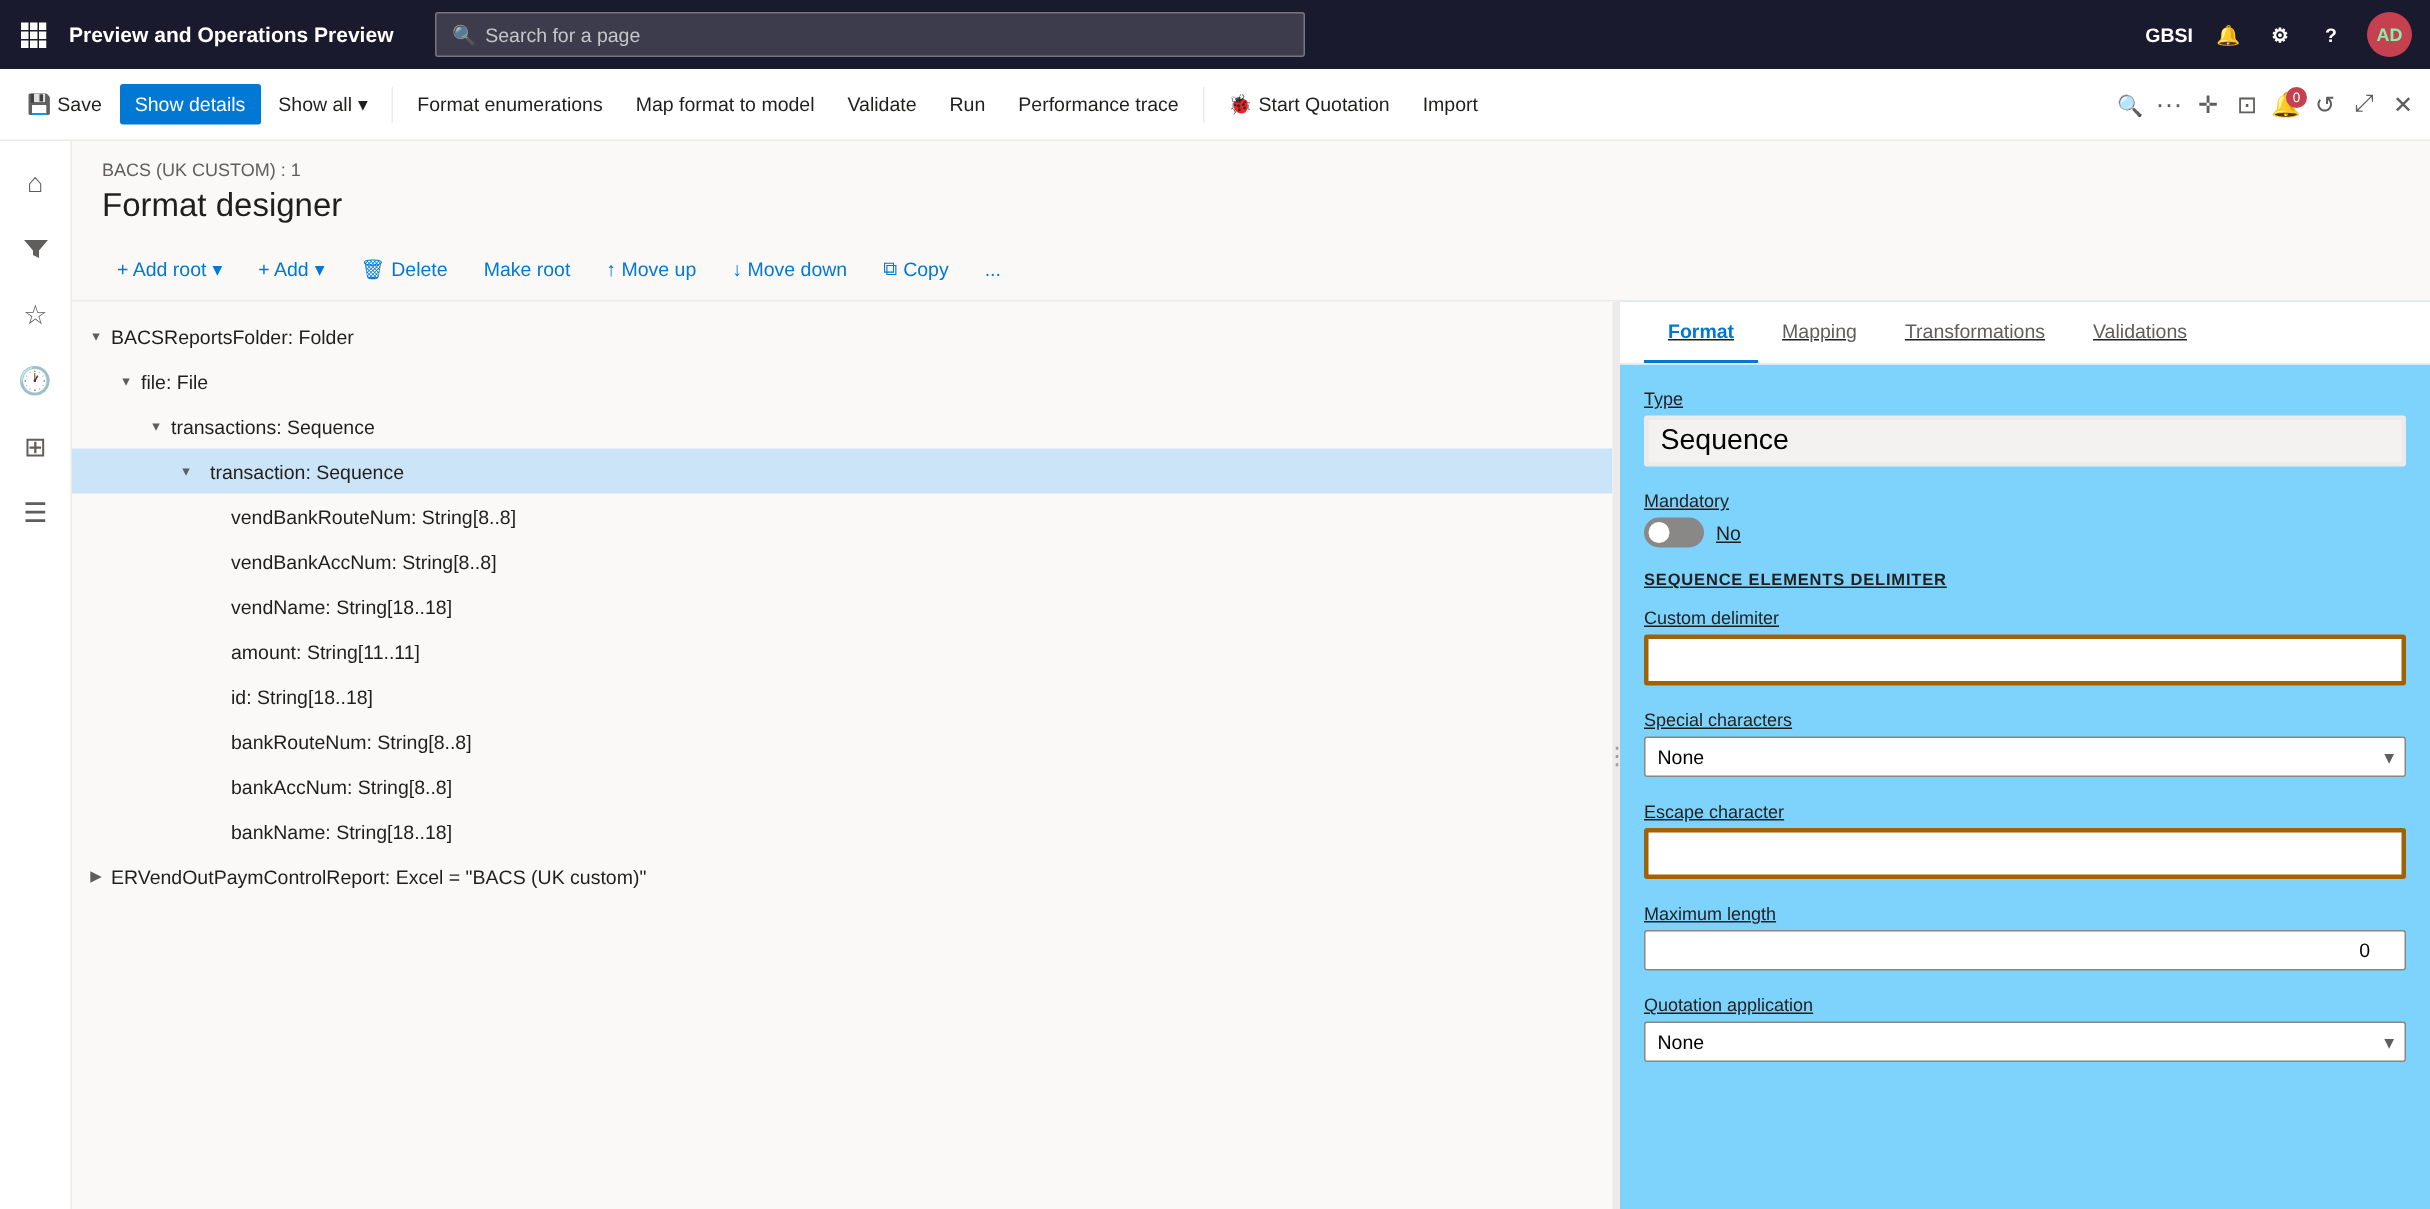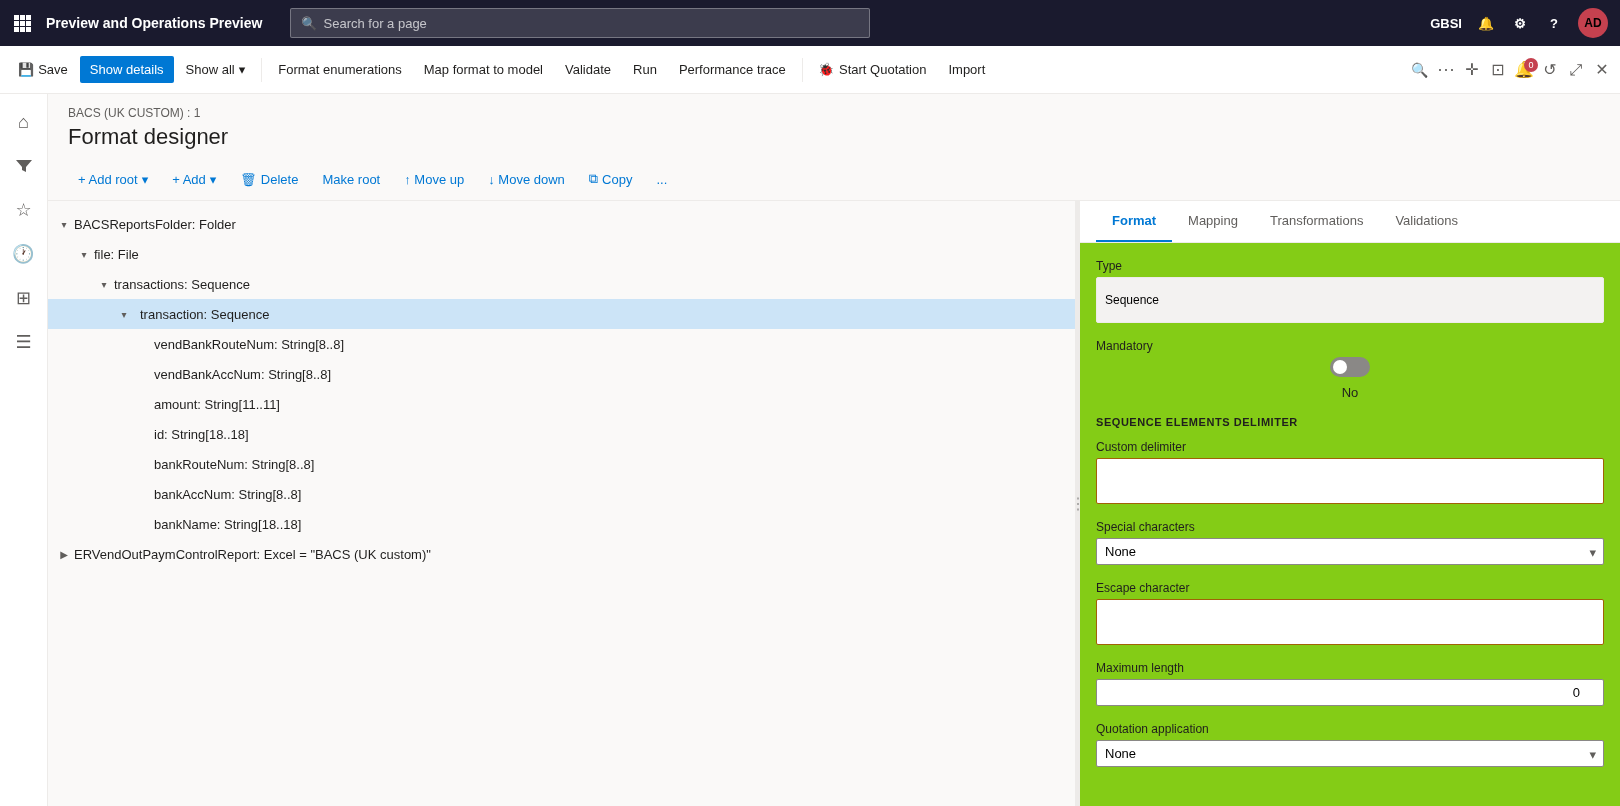--- a/index.html
+++ b/index.html
@@ -25,21 +25,21 @@
     }
     .search-bar input::placeholder { color: rgba(255,255,255,0.7); }
     .top-nav-right {
       margin-left: auto; display: flex; align-items: center; gap: 14px;
     }
     .top-nav-right span { font-size: 13px; font-weight: 600; cursor: pointer; }
     .nav-icon { width: 20px; height: 20px; cursor: pointer; display: flex; align-items: center; justify-content: center; color: #fff; font-size: 16px; }
     .avatar {
       width: 30px; height: 30px; background: #c5414f;
       border-radius: 50%; display: flex; align-items: center; justify-content: center;
-      font-size: 12px; font-weight: 700; color: #000000; cursor: pointer;
+      font-size: 12px; font-weight: 700; color: #86efac; cursor: pointer;
     }
 
     
     .toolbar {
       display: flex; align-items: center;
       background: #fff; border-bottom: 1px solid #edebe9;
       height: 48px; padding: 0 8px; gap: 2px;
     }
     .toolbar-btn {
       display: flex; align-items: center; gap: 4px;
@@ -102,45 +102,45 @@
     .tree-node .indent { display: inline-block; flex-shrink: 0; }
     .tree-node .toggle {
       width: 16px; height: 16px; display: inline-flex;
       align-items: center; justify-content: center;
       flex-shrink: 0; font-size: 10px; color: #605e5c;
     }
     .tree-node .node-label { margin-left: 2px; }
 
     
     .right-panel {
-      width: 540px; flex-shrink: 0; background: #84cc16;
-      display: flex; flex-direction: column; overflow-y: auto;
+      width: 540px; flex-shrink: 0; background: #7dd3fc;
+      display: flex; flex-direction: column; overflow-y: auto; text-decoration: underline;
     }
     .right-panel-tabs {
       display: flex; border-bottom: 1px solid #edebe9;
       padding: 0 16px; background: #fff;
     }
     .right-tab {
       padding: 12px 16px; cursor: pointer; font-size: 13px;
       color: #605e5c; border-bottom: 2px solid transparent;
       white-space: nowrap;
     }
     .right-tab.active { color: #0078d4; border-bottom-color: #0078d4; font-weight: 600; }
 
     .right-panel-content { padding: 16px; }
     .field-group { margin-bottom: 16px; }
     .field-label { font-size: 12px; color: #201f1e; margin-bottom: 4px; display: block; }
     .field-input {
-      width: 100%; border: 1px solid #a16207;
-      padding: 15px 8px; font-size: 12px; background: #fff;
+      width: 100%; border: 3px solid #a16207;
+      padding: 3px 8px; font-size: 19px; background: #fff;
       border-radius: 2px; outline: none;
     }
     .field-input.readonly { background: #f3f2f1; border-color: #edebe9; }
 
-    .toggle-row { display: flex; align-items: center; gap: 8px; flex-direction: column; }
+    .toggle-row { display: flex; align-items: center; gap: 8px; }
     .toggle-switch {
       width: 40px; height: 20px; background: #8a8886;
       border-radius: 10px; position: relative; cursor: pointer;
       display: inline-block;
     }
     .toggle-switch .knob {
       width: 14px; height: 14px; background: #fff;
       border-radius: 50%; position: absolute; top: 3px; left: 3px;
       transition: left 0.2s;
     }
@@ -340,20 +340,25 @@
       <span class="node-label" style="">vendBankRouteNum: String[8..8]</span>
     </div>
           <div class="tree-node">
       <span class="indent" style="width:80px"></span>
       <span class="toggle"></span>
       <span class="node-label" style="">vendBankAccNum: String[8..8]</span>
     </div>
           <div class="tree-node">
       <span class="indent" style="width:80px"></span>
       <span class="toggle"></span>
+      <span class="node-label" style="">vendName: String[18..18]</span>
+    </div>
+          <div class="tree-node">
+      <span class="indent" style="width:80px"></span>
+      <span class="toggle"></span>
       <span class="node-label" style="">amount: String[11..11]</span>
     </div>
           <div class="tree-node">
       <span class="indent" style="width:80px"></span>
       <span class="toggle"></span>
       <span class="node-label" style="">id: String[18..18]</span>
     </div>
           <div class="tree-node">
       <span class="indent" style="width:80px"></span>
       <span class="toggle"></span>

